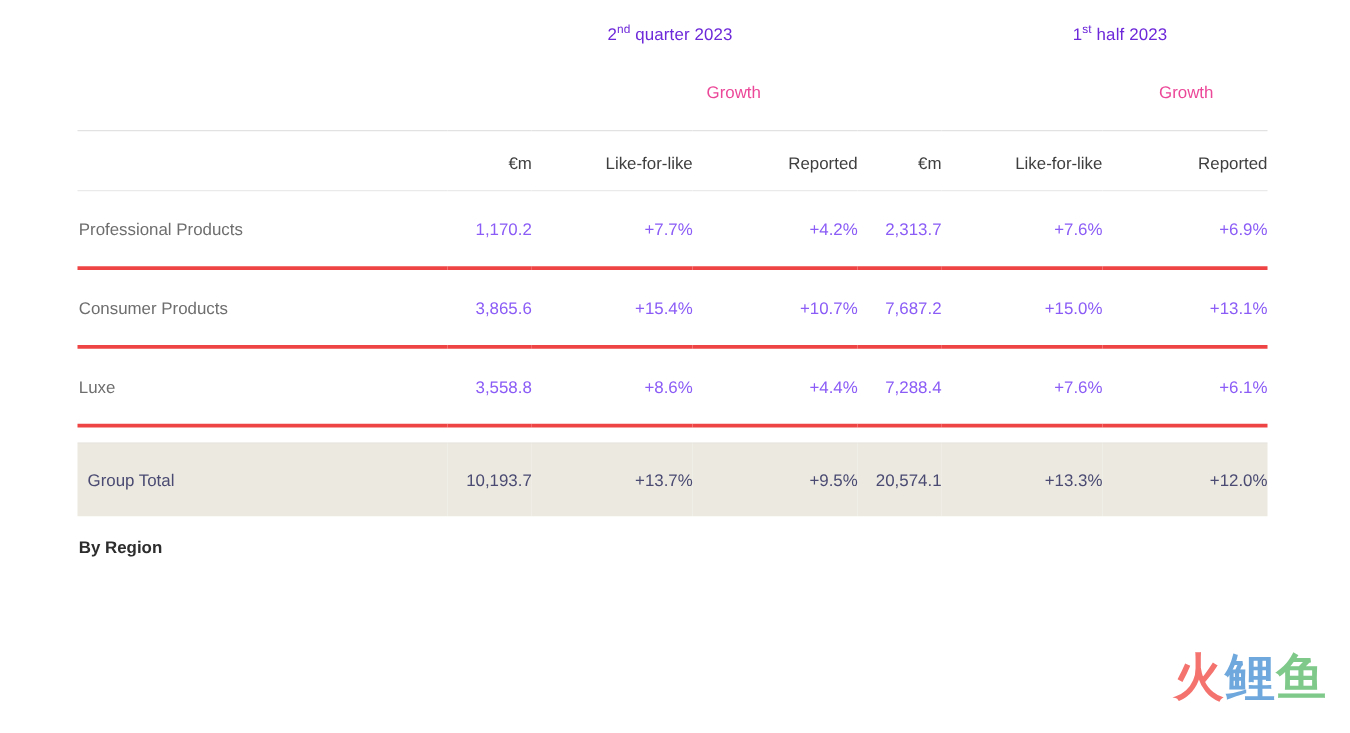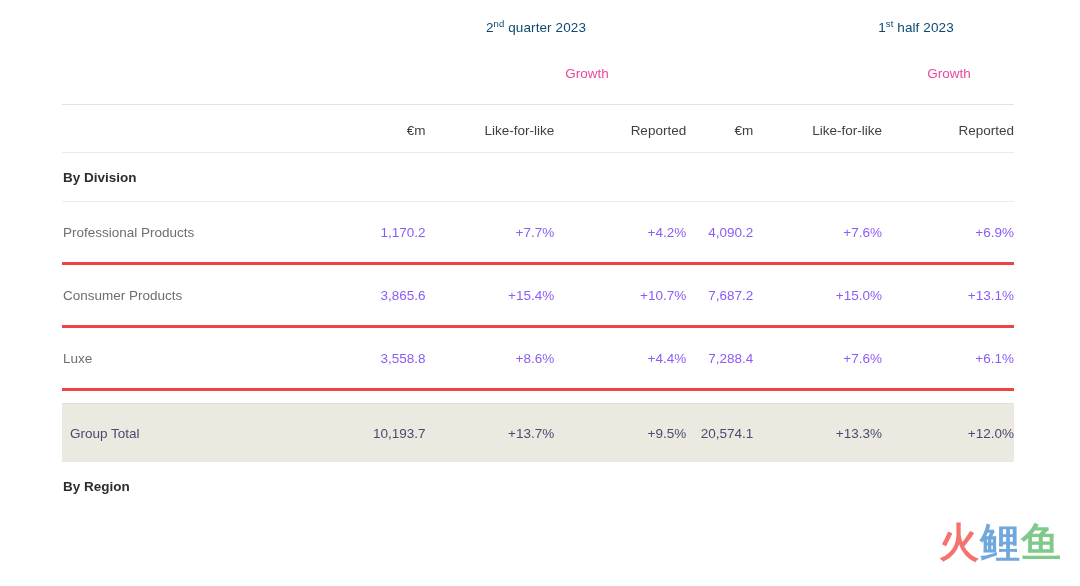--- a/index.html
+++ b/index.html
@@ -30,31 +30,31 @@
     position: absolute;
     top: 20px;
     left: 62px;
     width: 952px;
     height: 26px;
   }
   .period {
     position: absolute;
     top: 0;
     font-size: 13.5px;
-    color: #0c4a6e;
+    color: #6d28d9;
     white-space: nowrap;
     letter-spacing: .1px;
   }
   .period .ord {
     font-size: 9.5px;
     vertical-align: super;
     line-height: 0;
   }
   .period-q2 { left: 363px; width: 222px; text-align: center; }
-  .period-h1 { left: 743px; width: 222px; text-align: center; }
+  .period-h1 { left: 723px; width: 222px; text-align: center; }
 
   
   .growth-row {
     position: absolute;
     top: 66px;
     left: 62px;
     width: 952px;
     height: 22px;
   }
   .growth-lbl {
@@ -209,36 +209,27 @@
         <th>€m</th>
         <th>Like-for-like</th>
         <th>Reported</th>
         <th>€m</th>
         <th>Like-for-like</th>
         <th>Reported</th>
       </tr>
     </thead>
     <tbody>
 
-      <tr class="section">
-        <td class="lbl"><span class="sec-title">By Division</span></td>
-        <td class="num"></td>
-        <td class="num"></td>
-        <td class="num"></td>
-        <td class="num"></td>
-        <td class="num"></td>
-        <td class="num"></td>
-      </tr>
 
       <tr>
         <td class="lbl"><span>Professional Products</span></td>
         <td class="num">1,170.2</td>
         <td class="num">+7.7%</td>
         <td class="num">+4.2%</td>
-        <td class="num">4,090.2</td>
+        <td class="num">2,313.7</td>
         <td class="num">+7.6%</td>
         <td class="num">+6.9%</td>
       </tr>
 
       <tr>
         <td class="lbl"><span>Consumer Products</span></td>
         <td class="num">3,865.6</td>
         <td class="num">+15.4%</td>
         <td class="num">+10.7%</td>
         <td class="num">7,687.2</td>

